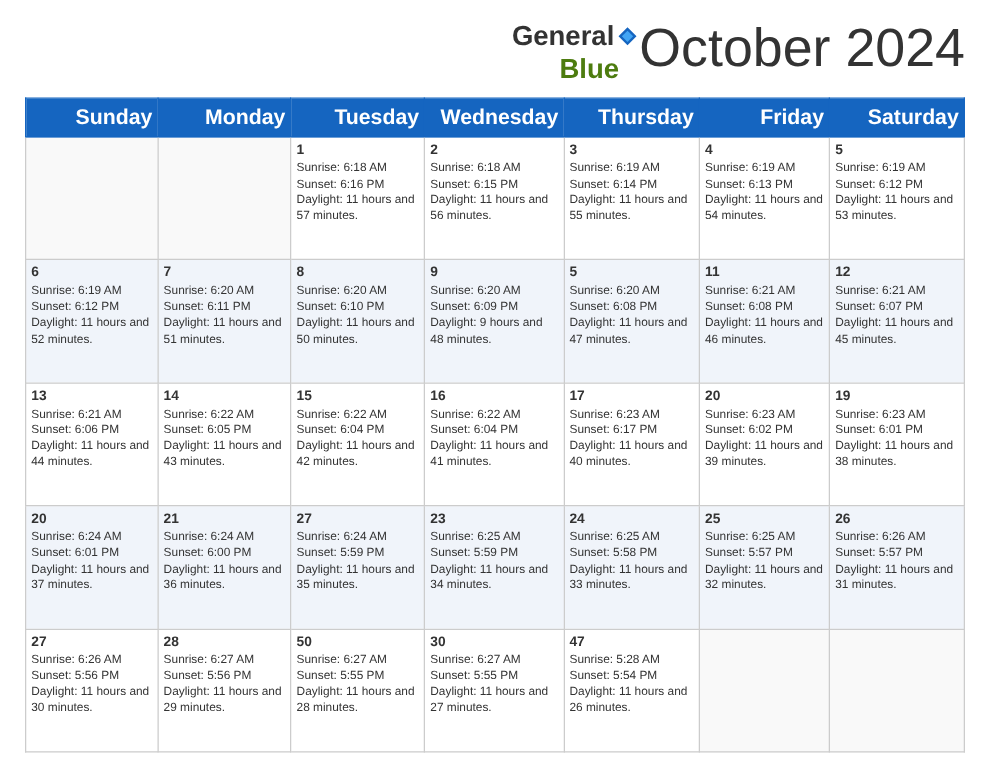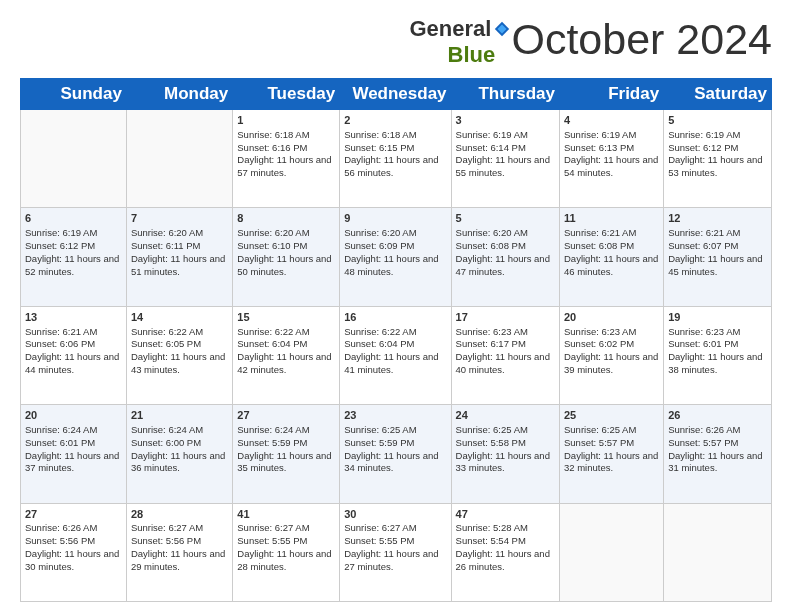--- a/index.html
+++ b/index.html
@@ -168,21 +168,21 @@
           <td>
             <span class="day-num">7</span>
             <div class="day-info"><span>Sunrise: 6:20 AM</span><br><span>Sunset: 6:11 PM</span><br><span>Daylight: 11 hours and 51 minutes.</span></div>
           </td>
           <td>
             <span class="day-num">8</span>
             <div class="day-info"><span>Sunrise: 6:20 AM</span><br><span>Sunset: 6:10 PM</span><br><span>Daylight: 11 hours and 50 minutes.</span></div>
           </td>
           <td>
             <span class="day-num">9</span>
-            <div class="day-info"><span>Sunrise: 6:20 AM</span><br><span>Sunset: 6:09 PM</span><br><span>Daylight: 11 hours and 48 minutes.</span></div>
+            <div class="day-info"><span>Sunrise: 6:20 AM</span><br><span>Sunset: 6:09 PM</span><br><span>Daylight: 9 hours and 48 minutes.</span></div>
           </td>
           <td>
             <span class="day-num">5</span>
             <div class="day-info"><span>Sunrise: 6:20 AM</span><br><span>Sunset: 6:08 PM</span><br><span>Daylight: 11 hours and 47 minutes.</span></div>
           </td>
           <td>
             <span class="day-num">11</span>
             <div class="day-info"><span>Sunrise: 6:21 AM</span><br><span>Sunset: 6:08 PM</span><br><span>Daylight: 11 hours and 46 minutes.</span></div>
           </td>
           <td>
@@ -253,21 +253,21 @@
         <tr>
           <td>
             <span class="day-num">27</span>
             <div class="day-info"><span>Sunrise: 6:26 AM</span><br><span>Sunset: 5:56 PM</span><br><span>Daylight: 11 hours and 30 minutes.</span></div>
           </td>
           <td>
             <span class="day-num">28</span>
             <div class="day-info"><span>Sunrise: 6:27 AM</span><br><span>Sunset: 5:56 PM</span><br><span>Daylight: 11 hours and 29 minutes.</span></div>
           </td>
           <td>
-            <span class="day-num">41</span>
+            <span class="day-num">50</span>
             <div class="day-info"><span>Sunrise: 6:27 AM</span><br><span>Sunset: 5:55 PM</span><br><span>Daylight: 11 hours and 28 minutes.</span></div>
           </td>
           <td>
             <span class="day-num">30</span>
             <div class="day-info"><span>Sunrise: 6:27 AM</span><br><span>Sunset: 5:55 PM</span><br><span>Daylight: 11 hours and 27 minutes.</span></div>
           </td>
           <td>
             <span class="day-num">47</span>
             <div class="day-info"><span>Sunrise: 5:28 AM</span><br><span>Sunset: 5:54 PM</span><br><span>Daylight: 11 hours and 26 minutes.</span></div>
           </td>

